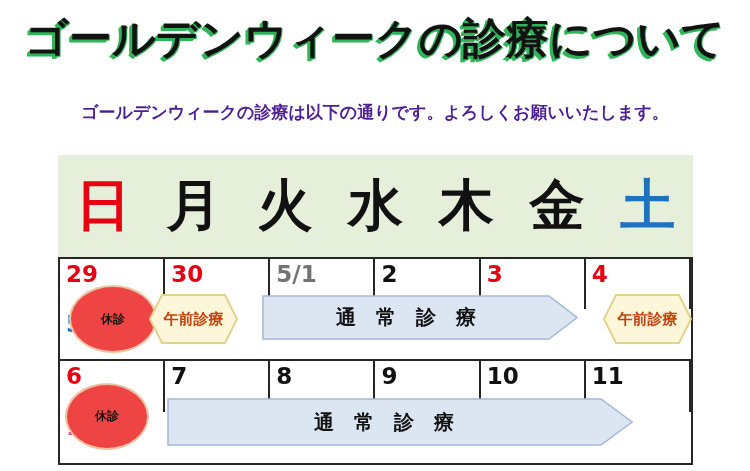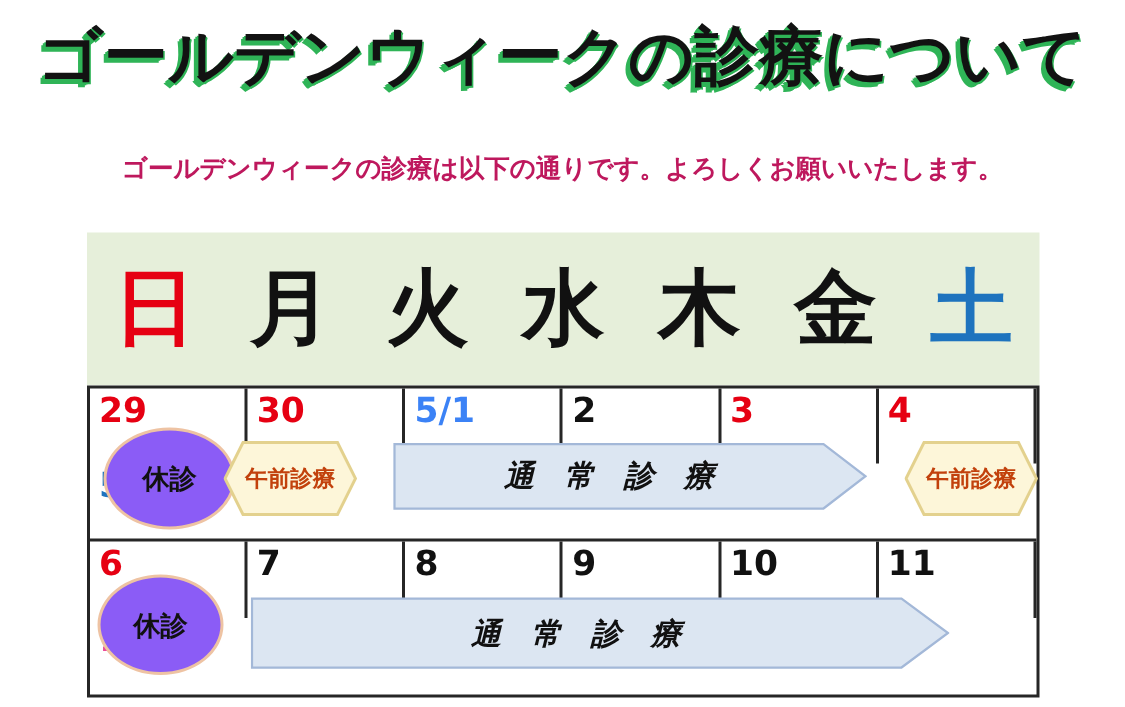--- a/index.html
+++ b/index.html
@@ -17,21 +17,21 @@
     text-align: center;
     font-size: 43px; font-weight: bold; color: #121212;
     letter-spacing: 0px; line-height: 64px; white-space: nowrap;
     text-shadow: -3px 3px 0 #2fb457, -2px 2px 0 #2fb457, -1px 1px 0 #2fb457, 1px 1px 0 #2fb457;
   }
 
   
   .subtitle {
     position: absolute; top: 101px; left: 0; width: 750px;
     text-align: center;
-    font-size: 17px; font-weight: bold; color: #be185d;
+    font-size: 17px; font-weight: bold; color: #4c1d95;
     white-space: nowrap;
   }
 
   
   .calendar { position: absolute; left: 58px; top: 155px; width: 635px; height: 310px; }
 
   .weekday-row {
     position: absolute; left: 0; top: 0; width: 635px; height: 102px;
     background: #e6efda;
     display: grid; grid-template-columns: repeat(7, 1fr);
@@ -56,39 +56,39 @@
     box-sizing: border-box; border-right: 2px solid #262626;
     padding: 2px 0 0 6px;
     font-size: 23px; font-weight: bold; color: #111111;
     line-height: 26px;
   }
   .cell:last-child { border-right: none; }
 
   
   .badge-ellipse {
     position: absolute; border-radius: 50%;
-    background: #8b5cf6; border: 2px solid #eec3a3;
+    background: #ef4444; border: 2px solid #eec3a3;
     box-sizing: border-box;
     display: flex; align-items: center; justify-content: center;
-    font-size: 18px; font-weight: bold; color: #111111;
+    font-size: 12px; font-weight: bold; color: #111111;
   }
   .el-1 { left: 11px; top: 130px; width: 88px; height: 68px; }
   .el-2 { left: 7px;  top: 228px; width: 84px; height: 67px; }
 
   .badge-hex { position: absolute; }
   .hex-1 { left: 91px;  top: 139px; width: 89px; height: 50px; }
   .hex-2 { left: 545px; top: 139px; width: 89px; height: 50px; }
   .badge-hex svg { position: absolute; left: 0; top: 0; }
   .badge-hex .hex-label {
     position: absolute; left: 0; top: 0; right: 0; bottom: 0;
     display: flex; align-items: center; justify-content: center;
     font-size: 15px; font-weight: bold; color: #c2410c;
   }
 
-  .arrow { position: absolute; font-style: italic; }
+  .arrow { position: absolute; }
   .arrow-1 { left: 204px; top: 140px; width: 316px; height: 45px; }
   .arrow-2 { left: 109px; top: 243px; width: 466px; height: 48px; }
   .arrow svg { position: absolute; left: 0; top: 0; }
   .arrow .arrow-label {
     position: absolute; left: 0; top: 0; bottom: 0;
     display: flex; align-items: center; justify-content: center;
     font-size: 20px; font-weight: bold; color: #111111;
     white-space: nowrap;
   }
   .arrow-1 .arrow-label { width: 288px; }
@@ -112,21 +112,21 @@
       <div class="weekday" style="color: rgb(17, 17, 17);">水</div>
       <div class="weekday" style="color: rgb(17, 17, 17);">木</div>
       <div class="weekday" style="color: rgb(17, 17, 17);">金</div>
       <div class="weekday" style="color: rgb(30, 115, 190);">土</div>
     </div>
 
     <div class="grid">
       <div class="week-row">
         <div class="cell" style="color: rgb(230, 0, 18);">29</div>
         <div class="cell" style="color: rgb(230, 0, 18);">30</div>
-        <div class="cell" style="color: #3b82f6;">5/1</div>
+        <div class="cell" style="color: #737373;">5/1</div>
         <div class="cell" style="color: rgb(17, 17, 17);">2</div>
         <div class="cell" style="color: rgb(230, 0, 18);">3</div>
         <div class="cell" style="color: rgb(230, 0, 18);">4</div>
         <div class="cell" style="color: rgb(30, 115, 190);">5</div>
       </div>
       <div class="week-row">
         <div class="cell" style="color: rgb(230, 0, 18);">6</div>
         <div class="cell" style="color: rgb(17, 17, 17);">7</div>
         <div class="cell" style="color: rgb(17, 17, 17);">8</div>
         <div class="cell" style="color: rgb(17, 17, 17);">9</div>

